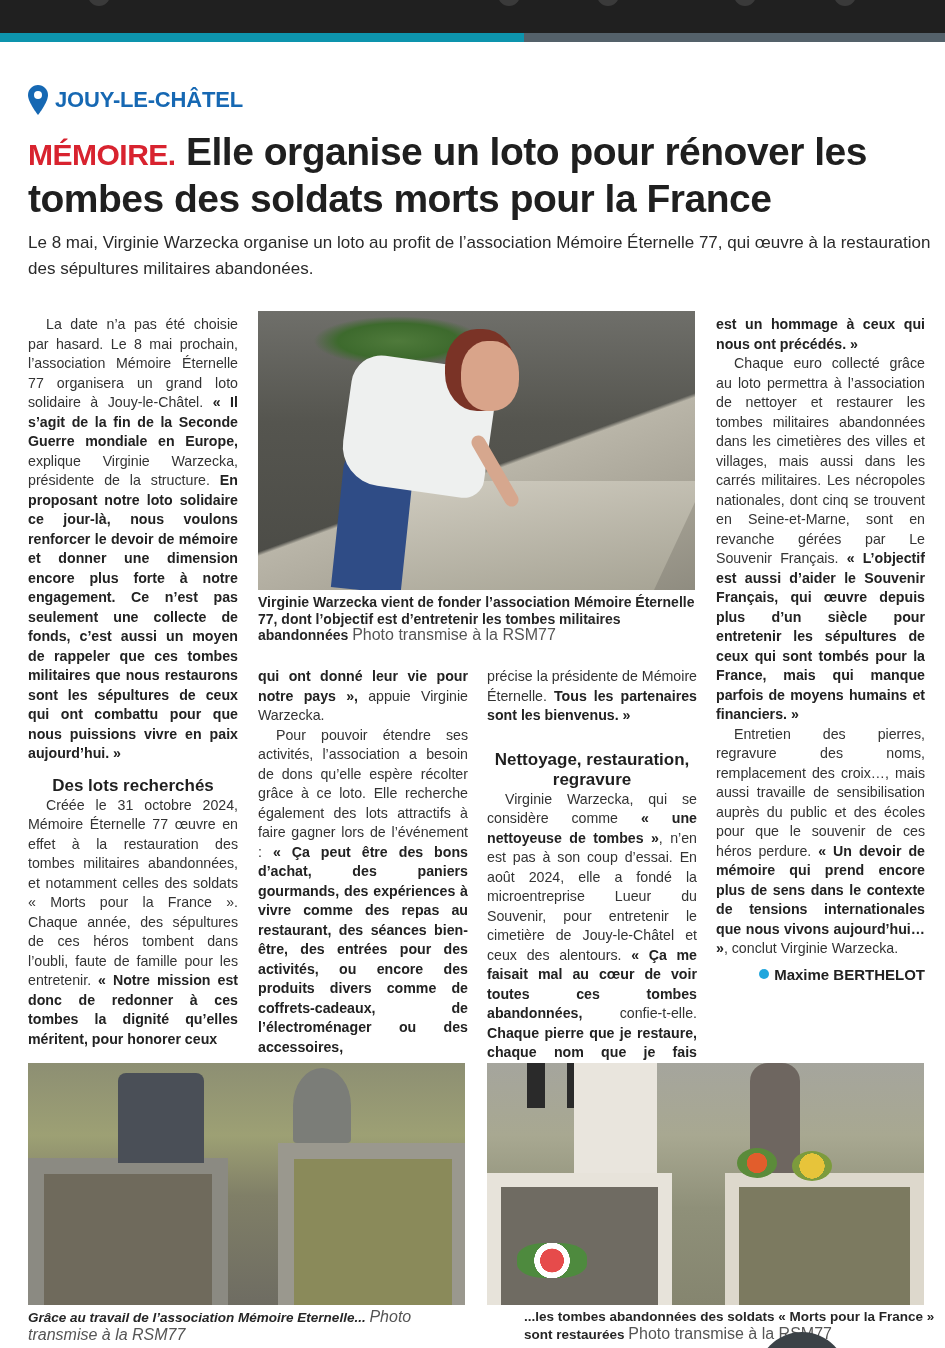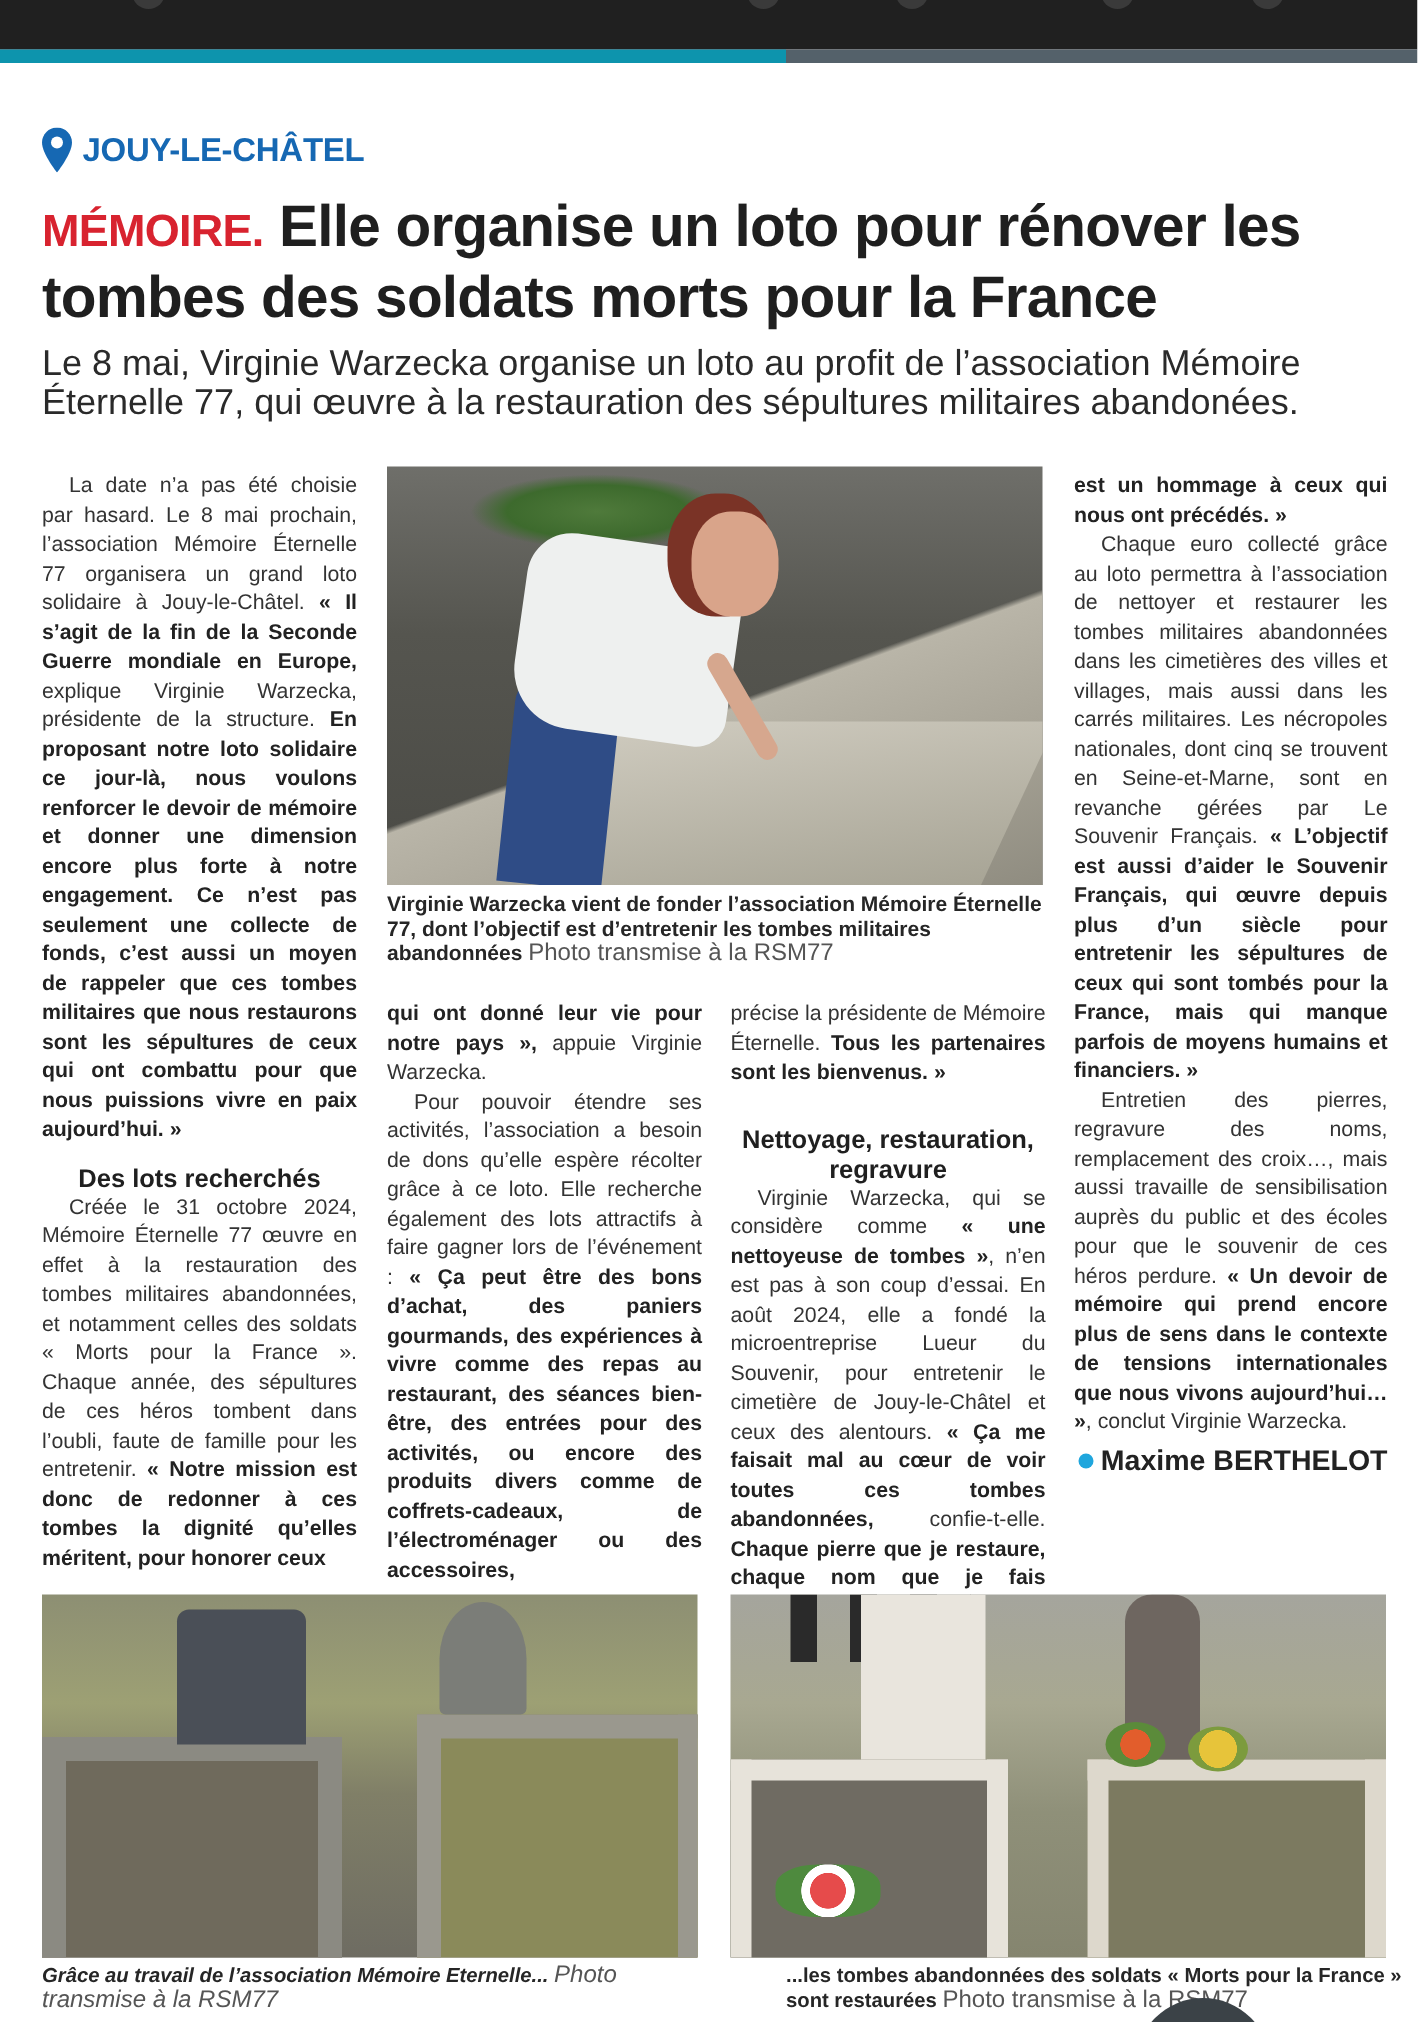--- a/index.html
+++ b/index.html
@@ -10,21 +10,21 @@
   .topbar .dot { position: absolute; top: -16px; width: 22px; height: 22px; border-radius: 50%; background: #3a3a3a; }
   .progress { position: absolute; left: 0; top: 33px; width: 945px; height: 9px; background: #54616a; }
   .progress .fill { position: absolute; left: 0; top: 0; height: 9px; width: 524px; background: #0d94ad; }
 
   .location { position: absolute; left: 28px; top: 85px; display: flex; align-items: center; }
   .location .pin { width: 20px; height: 30px; margin-right: 7px; }
   .location .label { font-family: "Liberation Sans", sans-serif; font-weight: bold; font-size: 22px; color: #1668b3; letter-spacing: -0.2px; }
 
   .headline { position: absolute; left: 28px; top: 130px; width: 905px; font-weight: bold; font-size: 39px; line-height: 44px; color: #1f1f1f; letter-spacing: -0.5px; }
   .headline .kicker { color: #d8232f; font-size: 30px; letter-spacing: -0.5px; }
-  .standfirst { position: absolute; left: 28px; top: 230px; width: 905px; font-size: 24px; line-height: 26px; color: #2a2a2a; }
+  .standfirst { position: absolute; left: 28px; top: 230px; width: 905px; font-size: 17px; line-height: 26px; color: #2a2a2a; }
 
   .col { position: absolute; font-size: 14.2px; line-height: 19.5px; color: #333; text-align: justify; hyphens: manual; }
   .col p { text-indent: 18px; }
   .col p.noindent { text-indent: 0; }
   .col b { color: #222; }
   .col h3 { font-size: 17px; line-height: 20px; font-weight: bold; color: #1f1f1f; text-align: center; margin-top: 12px; }
   .col1 { left: 28px; top: 315px; width: 210px; }
   .col2 { left: 258px; top: 667px; width: 210px; }
   .col3 { left: 487px; top: 667px; width: 210px; }
   .col4 { left: 716px; top: 315px; width: 209px; }
@@ -59,21 +59,21 @@
   .photo-b2 .cross { position: absolute; left: 263px; top: 0; width: 50px; height: 110px; background: #6e6660; border-radius: 18px 18px 4px 4px; }
   .photo-b2 .plot1 { position: absolute; left: 0; top: 110px; width: 185px; height: 135px; border: 14px solid #e7e3da; border-bottom: 0; background: #6f6b62; }
   .photo-b2 .plot2 { position: absolute; left: 238px; top: 110px; width: 199px; height: 135px; border: 14px solid #ddd8cc; border-bottom: 0; background: #7c7a60; }
   .photo-b2 .flowers1 { position: absolute; left: 30px; top: 180px; width: 70px; height: 35px; border-radius: 40%; background: radial-gradient(circle, #e64b4b 0 30%, #ffffff 31% 45%, #4e8a3e 46%); }
   .photo-b2 .flowers2 { position: absolute; left: 250px; top: 85px; width: 40px; height: 30px; border-radius: 50%; background: radial-gradient(circle, #e25d2c 0 40%, #5b8b3a 41%); }
   .photo-b2 .flowers3 { position: absolute; left: 305px; top: 88px; width: 40px; height: 30px; border-radius: 50%; background: radial-gradient(circle, #e7c43a 0 50%, #7c9b3d 51%); }
 
   .caption-b1 { position: absolute; left: 28px; top: 1308px; width: 437px; font-size: 13.5px; line-height: 17px; font-weight: bold; color: #262626; font-style: italic; }
   .caption-b2 { position: absolute; left: 487px; top: 1308px; width: 440px; font-size: 13.5px; line-height: 17px; font-weight: bold; color: #262626; margin-left: 37px; }
 
-  .byline { font-weight: bold; font-size: 19px; text-align: right; color: #222; margin-top: 6px; }
+  .byline { font-weight: bold; font-size: 15px; text-align: right; color: #222; margin-top: 6px; }
   .byline .bullet { display: inline-block; width: 10px; height: 10px; border-radius: 50%; background: #1fa6dd; margin-right: 5px; vertical-align: 1px; }
   .contact { font-weight: bold; font-size: 14.5px; line-height: 20px; color: #222; text-align: left; margin-top: 16px; }
   .contact .square { display: inline-block; width: 8px; height: 8px; background: #d8232f; margin-right: 4px; vertical-align: 1px; }
 
   .fab { position: absolute; left: 757px; top: 1332px; width: 90px; height: 90px; border-radius: 50%; background: #3b4247; }
 </style>
 </head>
 <body>
 
 <div class="topbar">

